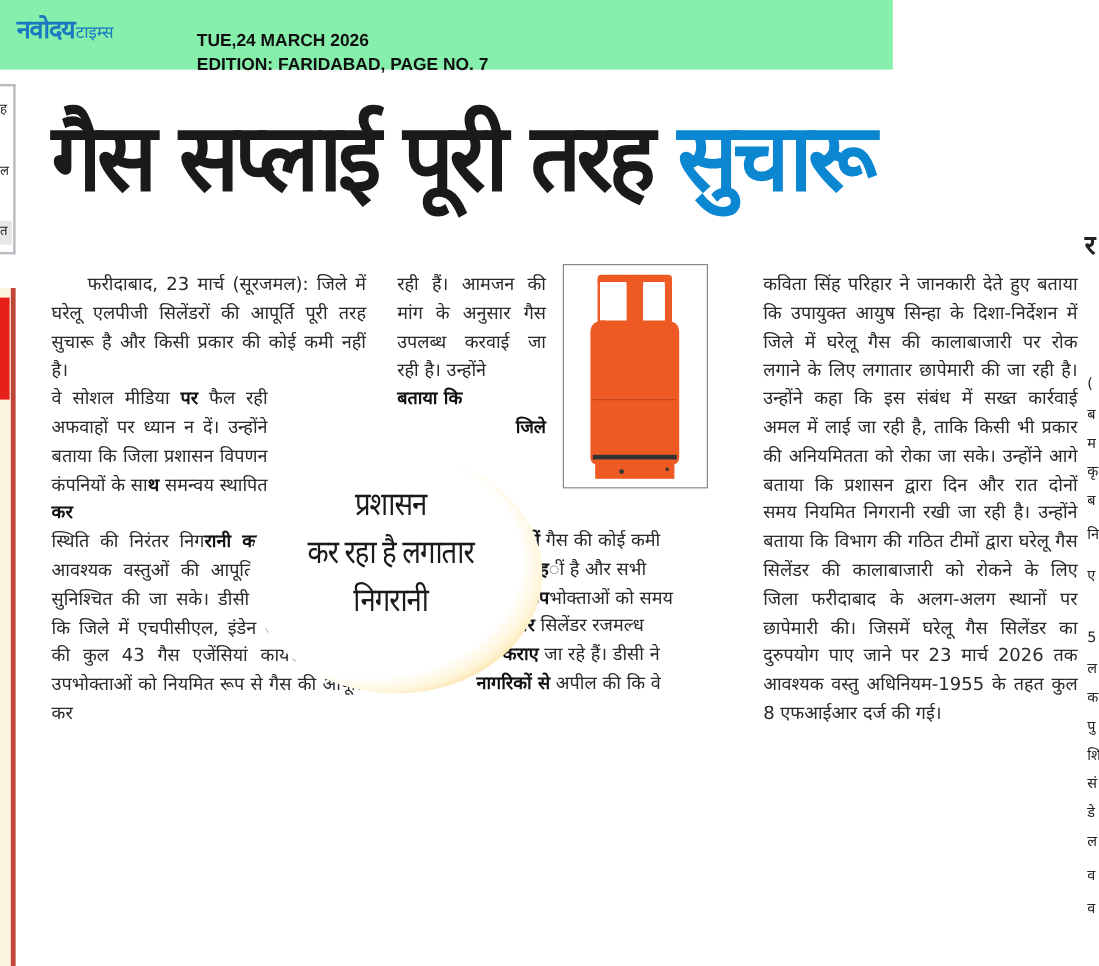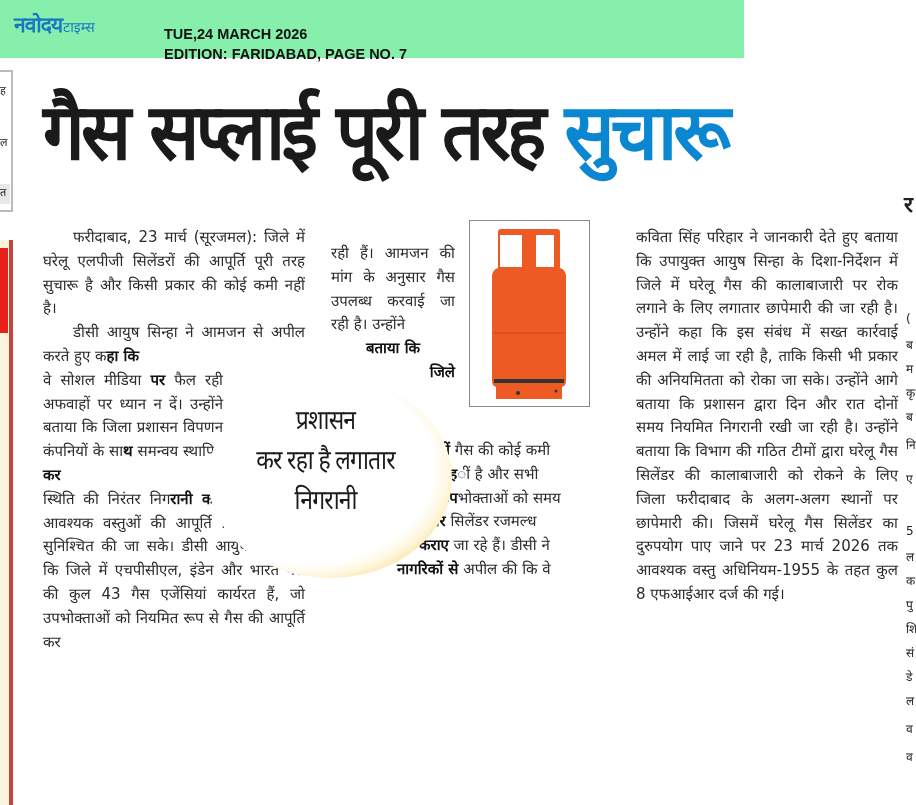--- a/index.html
+++ b/index.html
@@ -27,21 +27,21 @@
     .headline .hl { color: #0b86d1; }
 
     .col { position: absolute; font-family: "DejaVu Sans", sans-serif; font-size: 15px; line-height: 23.8px; color: #2a2a2a; text-align: justify; }
     .col p { margin: 0; }
     .col .indent { text-indent: 30px; }
     .col b { color: #111; }
     .col1 { left: 43px; top: 226px; width: 262px; }
     .col2 { left: 331px; top: 226px; width: 272px; }
     .col3 { left: 636px; top: 226px; width: 262px; }
 
-    .col2-top { position: absolute; left: 0; top: 16px; width: 124px; }
+    .col2-top { position: absolute; left: 0; top: 0; width: 124px; }
     .col2-bottom { position: absolute; left: 0; top: 213px; width: 272px; }
     .col2-mid { position: absolute; left: 110px; top: 213px; width: 162px; }
 
     .photo { position: absolute; left: 469px; top: 220px; width: 121px; height: 187px; border: 1.5px solid #8a8a8a; background: #fff; }
 
     .quote-circle { position: absolute; left: 208px; top: 378px; width: 244px; height: 200px; border-radius: 50%; background: radial-gradient(ellipse at 40% 45%, #ffffff 62%, #fff6dc 70%, #f7d37a 82%, rgba(247,211,122,0) 92%); }
     .quote-text { position: absolute; left: 213px; top: 400px; width: 225px; text-align: center; font-family: "Liberation Sans", sans-serif; font-size: 27px; line-height: 40px; color: #1a1a1a; letter-spacing: -1px; transform: scaleX(0.85); }
   </style>
 </head>
 <body>
@@ -86,33 +86,32 @@
   <span style="top:720px">व</span>
   <span style="top:748px">व</span>
 </div>
 
 <h1 class="headline">
   <span>गैस सप्लाई पूरी तरह </span><span class="hl">सुचारू</span>
 </h1>
 
 <div class="col col1">
   <p class="indent">फरीदाबाद, 23 मार्च (सूरजमल): जिले में घरेलू एलपीजी सिलेंडरों की आपूर्ति पूरी तरह सुचारू है और किसी प्रकार की कोई कमी नहीं है।</p>
-  <p class="indent"><span>डीसी आयुष सिन्हा ने आमजन से अपील करते हुए क</span><b>हा कि</b></p>
   <div style="width:180px">
     <span>वे सोशल मीडिया </span><b>पर</b>
     <span>फैल रही अफवाहों पर ध्यान न दें। उन्होंने बताया कि जिला प्रशासन विपणन कंपनियों के सा</span><b>थ</b>
     <span>समन्वय स्थापित </span><b>कर</b>
   </div>
   <p><span>स्थिति की निरंतर निग</span><b>रानी कर</b> <span>रहा है, ताकि आवश्यक वस्तुओं की आपूर्ति निर्बाध रूप से सुनिश्चित की जा सके। डीसी आयुष ने बताया कि जिले में एचपीसीएल, इंडेन और भारत गैस की कुल 43 गैस एजेंसियां कार्यरत हैं, जो उपभोक्ताओं को नियमित रूप से गैस की आपूर्ति कर</span></p>
 </div>
 
 <div class="col col2" style="height:580px">
   <div class="col2-top">
     <span>रही हैं। आमजन की मांग के अनुसार गैस उपलब्ध करवाई जा रही है। उन्होंने</span>
-    <div style="text-align:center"><b>बताया कि</b></div>
+    <div style="text-align:left"><b>बताया कि</b></div>
     <div style="text-align:right"><b>जिले</b></div>
   </div>
   <div class="col2-mid">
     <div><b>में</b><span> गैस की कोई कमी</span></div>
     <div><b>नह</b><span>ीं है और सभी</span></div>
     <div><b>उप</b><span>भोक्ताओं को समय</span></div>
     <div style="margin-left:-10px"><b>पर</b><span> सिलेंडर रजमल्ध</span></div>
     <div style="margin-left:-22px"><b>कराए</b><span> जा रहे हैं। डीसी ने</span></div>
     <div style="margin-left:-44px"><b>नागरिकों से</b><span> अपील की कि वे</span></div>
   </div>

